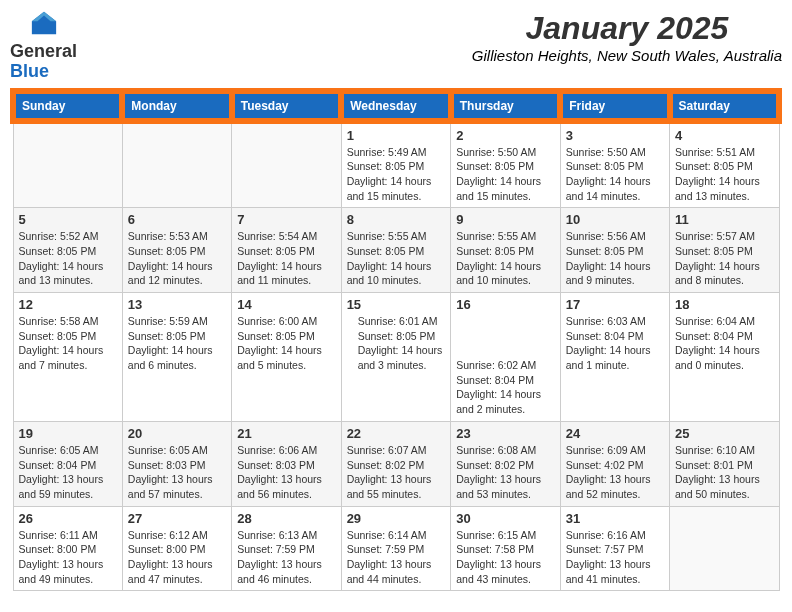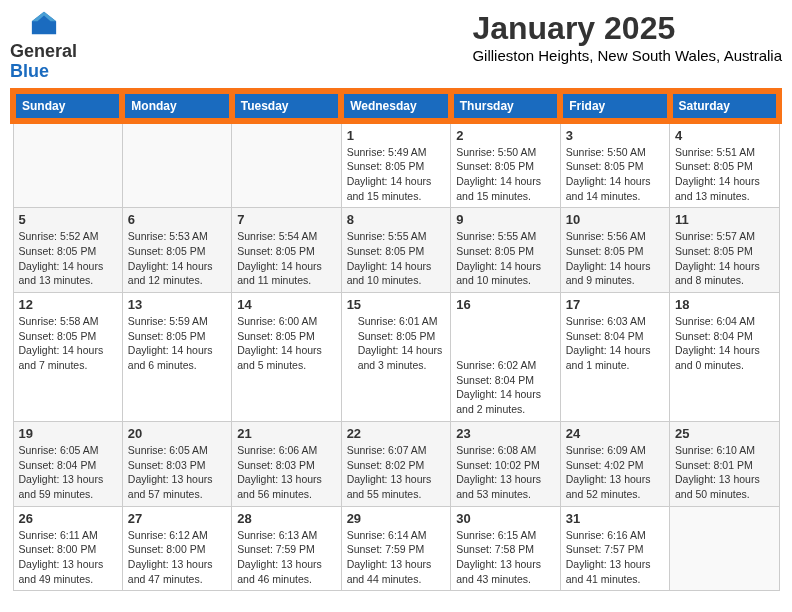--- a/index.html
+++ b/index.html
@@ -27,21 +27,22 @@
       font-weight: bold;
       line-height: 1.1;
     }
     .logo-general { color: #333; }
     .logo-blue { color: #1a6bbf; }
     .logo-icon {
       width: 28px;
       height: 28px;
     }
     .title-block {
-      text-align: left;
+      text-align: center;
+      font-style: italic;
     }
     .month-title {
       font-size: 32px;
       font-weight: bold;
       color: #333;
     }
     .location {
       font-size: 15px;
       color: #000000;
     }
@@ -279,21 +280,21 @@
         <td>
           <div class="day-num">22</div>
           <div class="day-info" style="white-space: pre-line;">Sunrise: 6:07 AM
 Sunset: 8:02 PM
 Daylight: 13 hours
 and 55 minutes.</div>
         </td>
         <td>
           <div class="day-num">23</div>
           <div class="day-info" style="white-space: pre-line;">Sunrise: 6:08 AM
-Sunset: 10:02 PM
+Sunset: 8:02 PM
 Daylight: 13 hours
 and 53 minutes.</div>
         </td>
         <td>
           <div class="day-num">24</div>
           <div class="day-info" style="white-space: pre-line;">Sunrise: 6:09 AM
 Sunset: 4:02 PM
 Daylight: 13 hours
 and 52 minutes.</div>
         </td>

